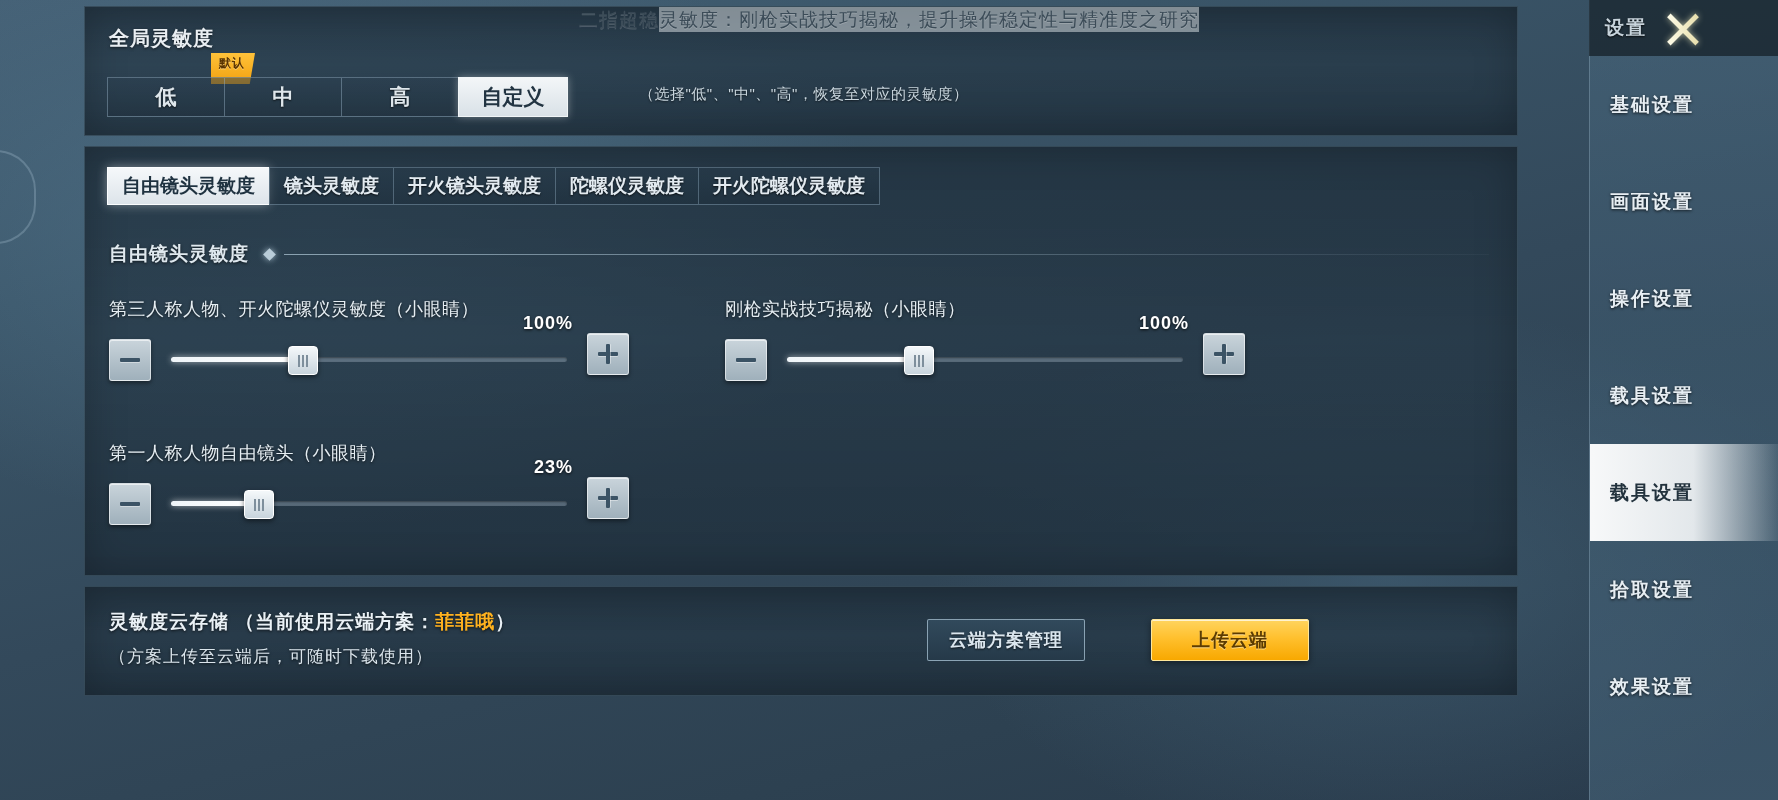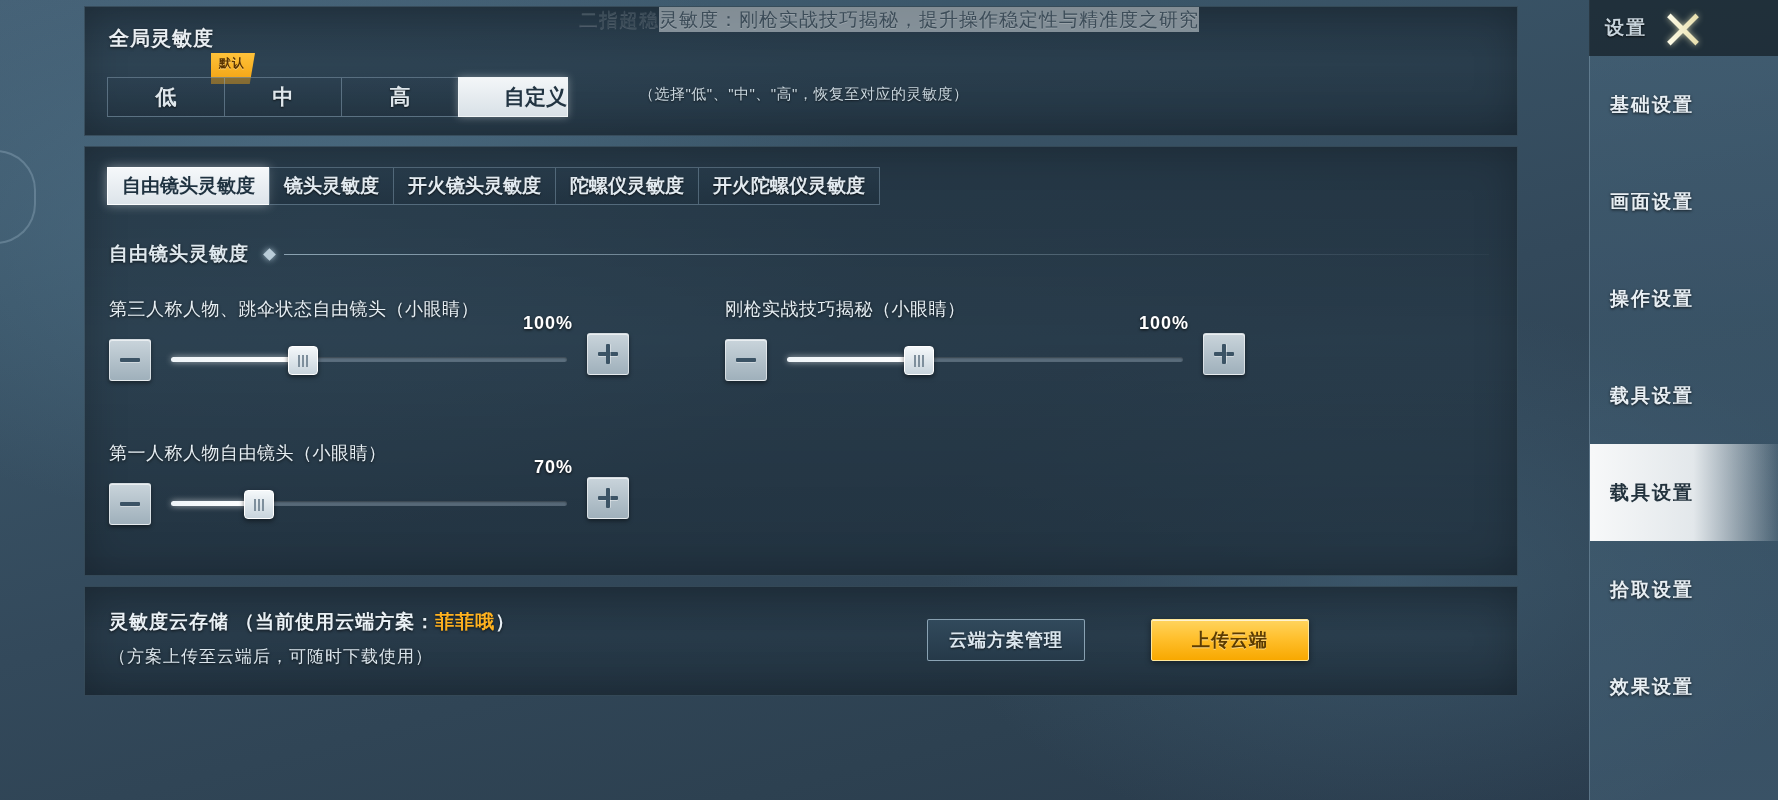--- a/index.html
+++ b/index.html
@@ -47,21 +47,21 @@
   
   .seg-wrap{position:absolute;left:22px;top:70px;display:flex;}
   .seg{
     width:116px;height:38px;line-height:38px;text-align:center;
     font-size:21px;color:#dfe7ec;font-weight:bold;
     background:linear-gradient(180deg,rgba(44,64,80,0.55),rgba(32,48,62,0.55));
     border:1px solid rgba(150,178,198,0.45);
     border-right:none;
     text-shadow:0 1px 2px rgba(0,0,0,0.7);
   }
-  .seg:last-child{border-right:1px solid rgba(150,178,198,0.45);text-align:right;}
+  .seg:last-child{border-right:1px solid rgba(150,178,198,0.45);}
   .seg.active{
     background:linear-gradient(180deg,#f3f6f8,#d9e1e7);
     color:#223442;text-shadow:none;
     border-color:#f1f5f7;
     box-shadow:0 0 8px rgba(255,255,255,0.35);
   }
   .seg.wide{width:108px;}
   .badge-default{
     position:absolute;left:126px;top:46px;
     background:linear-gradient(180deg,#ffc23a,#f2a10f);
@@ -248,21 +248,21 @@
       <div class="tab">开火陀螺仪灵敏度</div>
     </div>
 
     <div class="group-head">
       <span class="g-label">自由镜头灵敏度</span>
       <span class="diamond"></span>
       <span class="rule"></span>
     </div>
 
     <div class="srow" style="left:24px;top:150px;">
-      <div class="slabel">第三人称人物、跳伞状态自由镜头（小眼睛）</div>
+      <div class="slabel">第三人称人物、开火陀螺仪灵敏度（小眼睛）</div>
       <div class="sctl">
         <div class="sqbtn minus">
             <span class="bar-h"></span>
           </div>
         <div class="track">
           <div class="fill" style="width:33%;"></div>
           <div class="knob" style="left:33%;">
               <i></i>
               <i></i>
               <i></i>
@@ -305,21 +305,21 @@
             <span class="bar-h"></span>
           </div>
         <div class="track">
           <div class="fill" style="width:22%;"></div>
           <div class="knob" style="left:22%;">
               <i></i>
               <i></i>
               <i></i>
             </div>
         </div>
-        <div class="pct">70%</div>
+        <div class="pct">23%</div>
         <div class="sqbtn plus">
           <span class="bar-h"></span>
             <span class="bar-v"></span>
         </div>
       </div>
     </div>
 
   </div>
 
   <div class="panel" id="panel-cloud">

